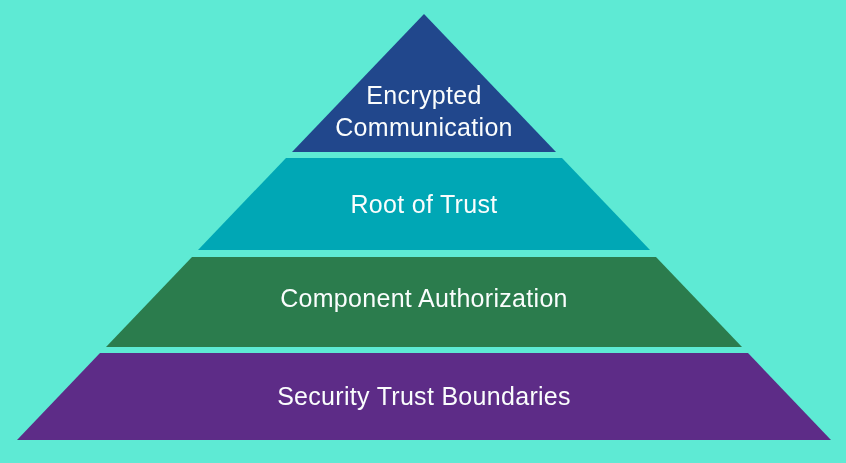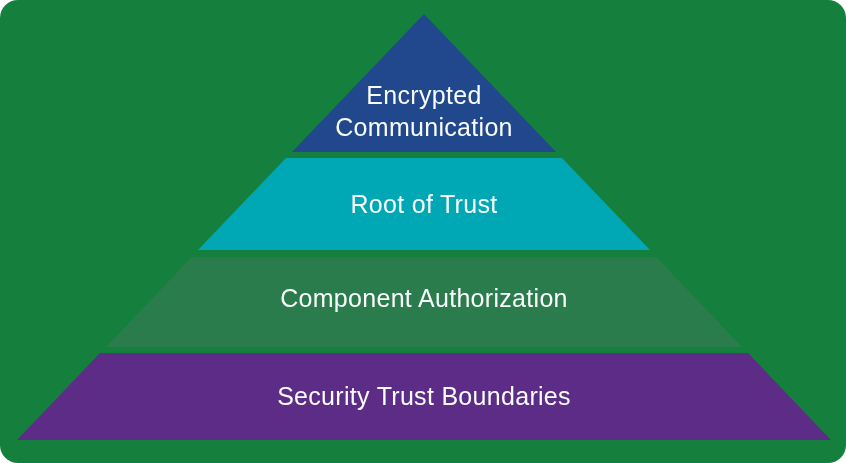--- a/index.html
+++ b/index.html
@@ -4,23 +4,22 @@
 <style>
   html, body {
     margin: 0;
     padding: 0;
     background: #ffffff;
   }
   .stage {
     position: relative;
     width: 846px;
     height: 463px;
-    background: #15803d;
+    background: #5eead4;
     overflow: hidden;
-    border-radius: 18px;
   }
   svg.pyramid {
     display: block;
     width: 846px;
     height: 463px;
   }
   svg.pyramid text {
     font-family: "Liberation Sans", sans-serif;
     font-size: 25px;
     font-weight: 400;

